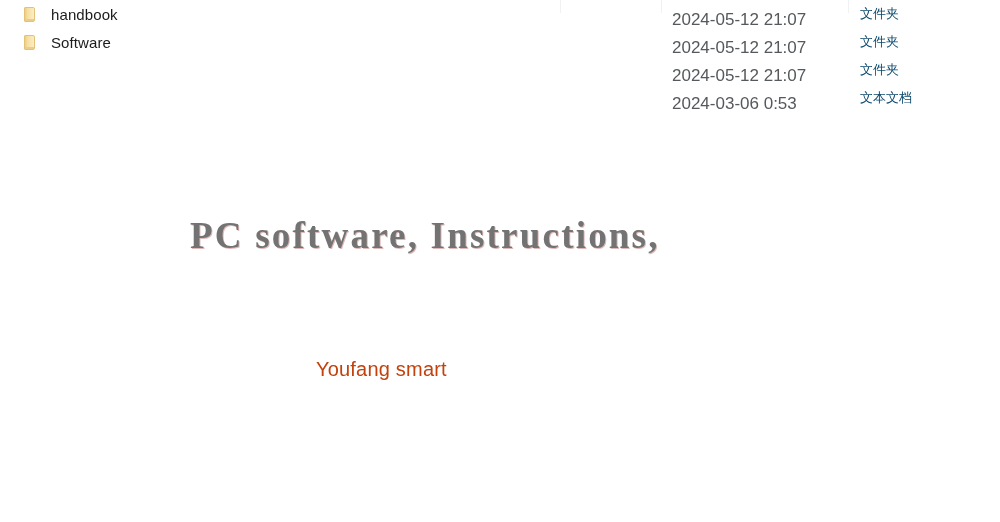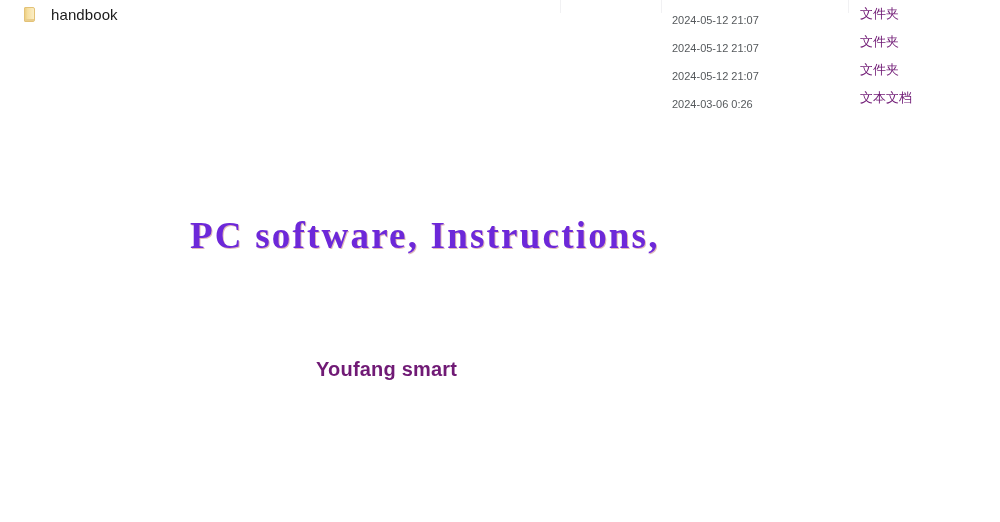--- a/index.html
+++ b/index.html
@@ -47,30 +47,30 @@
   .file-name {
     font-size: 15px;
     color: #1b1b1b;
     letter-spacing: 0.1px;
     white-space: nowrap;
     margin-left: 5px;
   }
   .date-cell {
     position: absolute;
     left: 672px;
-    font-size: 11px;
+    font-size: 17px;
     color: #55595c;
     white-space: nowrap;
     margin-top: 12px;
   }
   .type-cell {
     position: absolute;
     left: 860px;
     font-size: 13px;
-    color: #701a75;
+    color: #0c4a6e;
     white-space: nowrap;
   }
 
   
   .folder-icon {
     width: 11px;
     height: 15px;
     background: linear-gradient(to right, #eccf82 0%, #f6dfa1 30%, #fbeec6 100%);
     border: 1px solid #e3c277;
     border-radius: 1px 2px 2px 1px;
@@ -128,35 +128,35 @@
 
   
   #headline {
     position: absolute;
     left: 190px;
     top: 101px;
     font-family: "Liberation Serif", "DejaVu Serif", serif;
     font-size: 37px;
     line-height: 54px;
     font-weight: 700;
-    color: #6d28d9;
+    color: #737373;
     letter-spacing: 2.2px;
     white-space: pre;
     text-shadow: 1px 1px 0 rgba(150, 20, 20, 0.30);
   }
   #headline .hl-line { display: block; }
 
   
   #watermark {
     position: absolute;
     left: 316px;
     top: 358px;
     font-size: 20px;
-    font-weight: 700;
-    color: #701a75;
+    font-weight: 400;
+    color: #c2410c;
     letter-spacing: 0.2px;
     white-space: nowrap;
   }
 </style>
 </head>
 <body>
 
 <div class="col-divider" style="left:560px"></div>
 <div class="col-divider" style="left:661px"></div>
 <div class="col-divider" style="left:848px"></div>
@@ -168,31 +168,37 @@
       <span class="icon-wrap">
         <span class="folder-icon"></span>
       </span>
       <span class="file-name">handbook</span>
     </div>
     <div class="date-cell">2024-05-12 21:07</div>
     <div class="type-cell">文件夹</div>
   </div>
 
   <div class="file-row">
+    <div class="name-cell">
+      <span class="icon-wrap">
+        <span class="folder-icon"></span>
+      </span>
+      <span class="file-name">Software</span>
+    </div>
     <div class="date-cell">2024-05-12 21:07</div>
     <div class="type-cell">文件夹</div>
   </div>
 
   <div class="file-row">
     <div class="date-cell">2024-05-12 21:07</div>
     <div class="type-cell">文件夹</div>
   </div>
 
   <div class="file-row">
-    <div class="date-cell">2024-03-06 0:26</div>
+    <div class="date-cell">2024-03-06 0:53</div>
     <div class="type-cell">文本文档</div>
   </div>
 
 </div>
 
 <div id="headline">
   <span class="hl-line">PC software, Instructions,</span>
 </div>
 
 <div id="watermark">Youfang smart</div>

